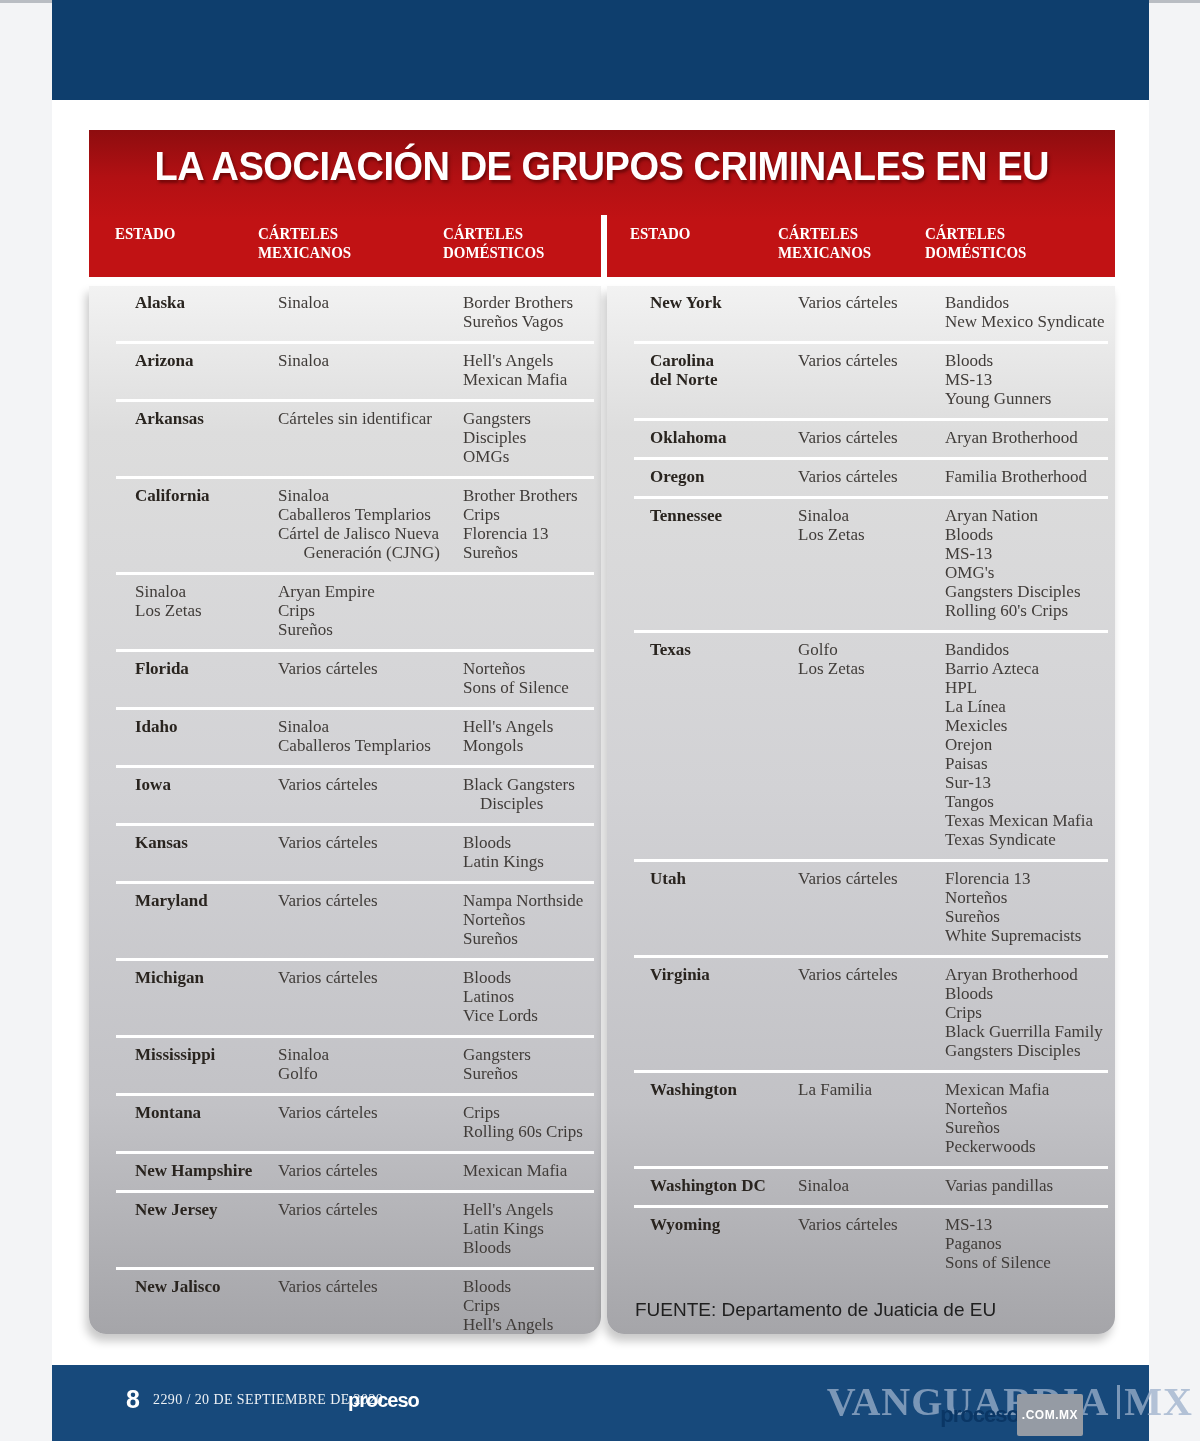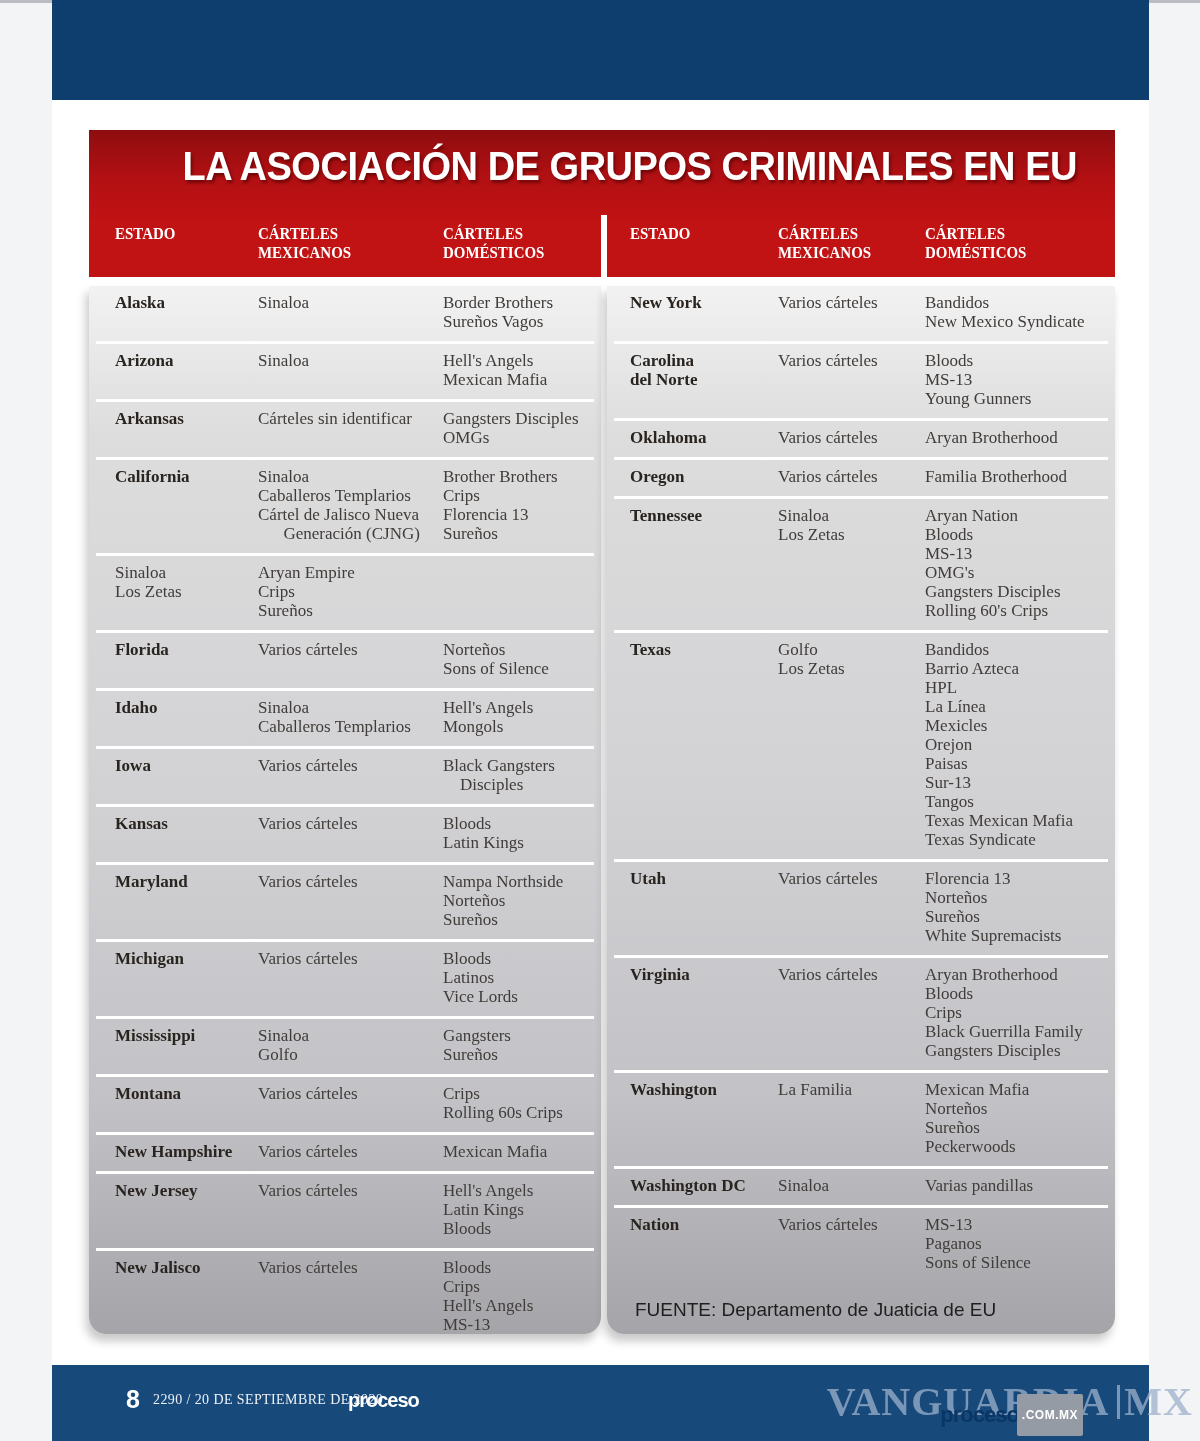--- a/index.html
+++ b/index.html
@@ -10,40 +10,40 @@
   .margin-strip{position:absolute;top:0;height:100%;background:#f3f4f6;border-top:3px solid #b9bdc3;box-sizing:border-box;}
   .margin-strip.left{left:0;width:52px;}
   .margin-strip.right{left:1149px;width:51px;}
 
   
   .topbar{position:absolute;left:52px;top:0;width:1097px;height:100px;background:#0e3e6d;}
 
   
   .red-header{position:absolute;left:89px;top:130px;width:1026px;height:147px;
     background:linear-gradient(180deg,#8e0d0f 0%,#b21013 32%,#c11214 62%,#c11214 100%);}
-  .title-wrap{position:absolute;left:0;top:14px;width:100%;text-align:center;margin-left:28px;}
+  .title-wrap{position:absolute;left:0;top:14px;width:100%;text-align:center;}
   .title{display:inline-block;color:#ffffff;font-size:40px;font-weight:700;letter-spacing:-0.5px;
     transform:scaleX(0.95);transform-origin:center;white-space:nowrap;
     text-shadow:2px 3px 3px rgba(70,0,0,0.55);}
   .hdr-group{position:absolute;bottom:0;height:62px;display:grid;box-sizing:border-box;padding-top:9px;font-family:Liberation Serif, serif;}
   .hdr-group.lg{left:0;width:512px;padding-left:26px;grid-template-columns:143px 185px 1fr;}
   .hdr-group.rg{left:518px;width:508px;padding-left:23px;grid-template-columns:148px 147px 1fr;}
   .hdr-label{color:#ffffff;font-weight:700;font-size:17px;line-height:19px;white-space:pre-line;
     transform:scaleX(0.88);transform-origin:left;letter-spacing:0;}
   .red-divider{position:absolute;left:512px;top:85px;width:6px;height:62px;background:#ffffff;}
 
   
   .panels{position:absolute;left:89px;top:286px;width:1026px;height:1048px;display:flex;}
   .panel{background:linear-gradient(180deg,#f2f2f2 0%,#dddddd 14%,#d2d2d5 48%,#c2c2c6 78%,#a5a5a9 100%);
     border-radius:0 0 17px 17px;overflow:hidden;box-sizing:border-box;position:relative;
     box-shadow:-3px 7px 10px rgba(0,0,0,0.22);}
   .panel.left-panel{width:512px;margin-right:6px;}
   .panel.right-panel{width:508px;}
   .rows{width:100%;}
-  .trow{display:grid;box-sizing:border-box;padding-top:7px;padding-bottom:10px;position:relative;}
+  .trow{display:grid;box-sizing:border-box;padding-top:7px;padding-bottom:10px;position:relative;margin-left:20px;}
   .left-panel .trow{padding-left:26px;grid-template-columns:143px 185px 1fr;}
   .right-panel .trow{padding-left:23px;grid-template-columns:148px 147px 1fr;}
   .trow::after{content:"";position:absolute;left:7px;right:7px;bottom:-3px;height:3px;background:#ffffff;}
   .trow:last-child::after{display:none;}
   .trow{margin-bottom:3px;}
   .cell{font-family:"Liberation Serif","DejaVu Serif",serif;font-size:17px;line-height:19px;
     color:#403c39;white-space:pre-wrap;padding-right:6px;}
   .cell.state{font-weight:700;color:#29241f;}
   .source-note{position:absolute;left:28px;bottom:13px;font-size:19px;color:#1f1f1f;
     font-family:"Liberation Sans",sans-serif;}
@@ -285,21 +285,21 @@
 Norteños
 Sureños
 Peckerwoods</div>
   </div>
           <div class="trow">
     <div class="cell state">Washington DC</div>
     <div class="cell">Sinaloa</div>
     <div class="cell">Varias pandillas</div>
   </div>
           <div class="trow">
-    <div class="cell state">Nation</div>
+    <div class="cell state">Wyoming</div>
     <div class="cell">Varios cárteles</div>
     <div class="cell">MS-13
 Paganos
 Sons of Silence</div>
   </div>
         </div>
       <div class="source-note">FUENTE: Departamento de Juaticia de EU</div>
     </div>
   </div>
 

